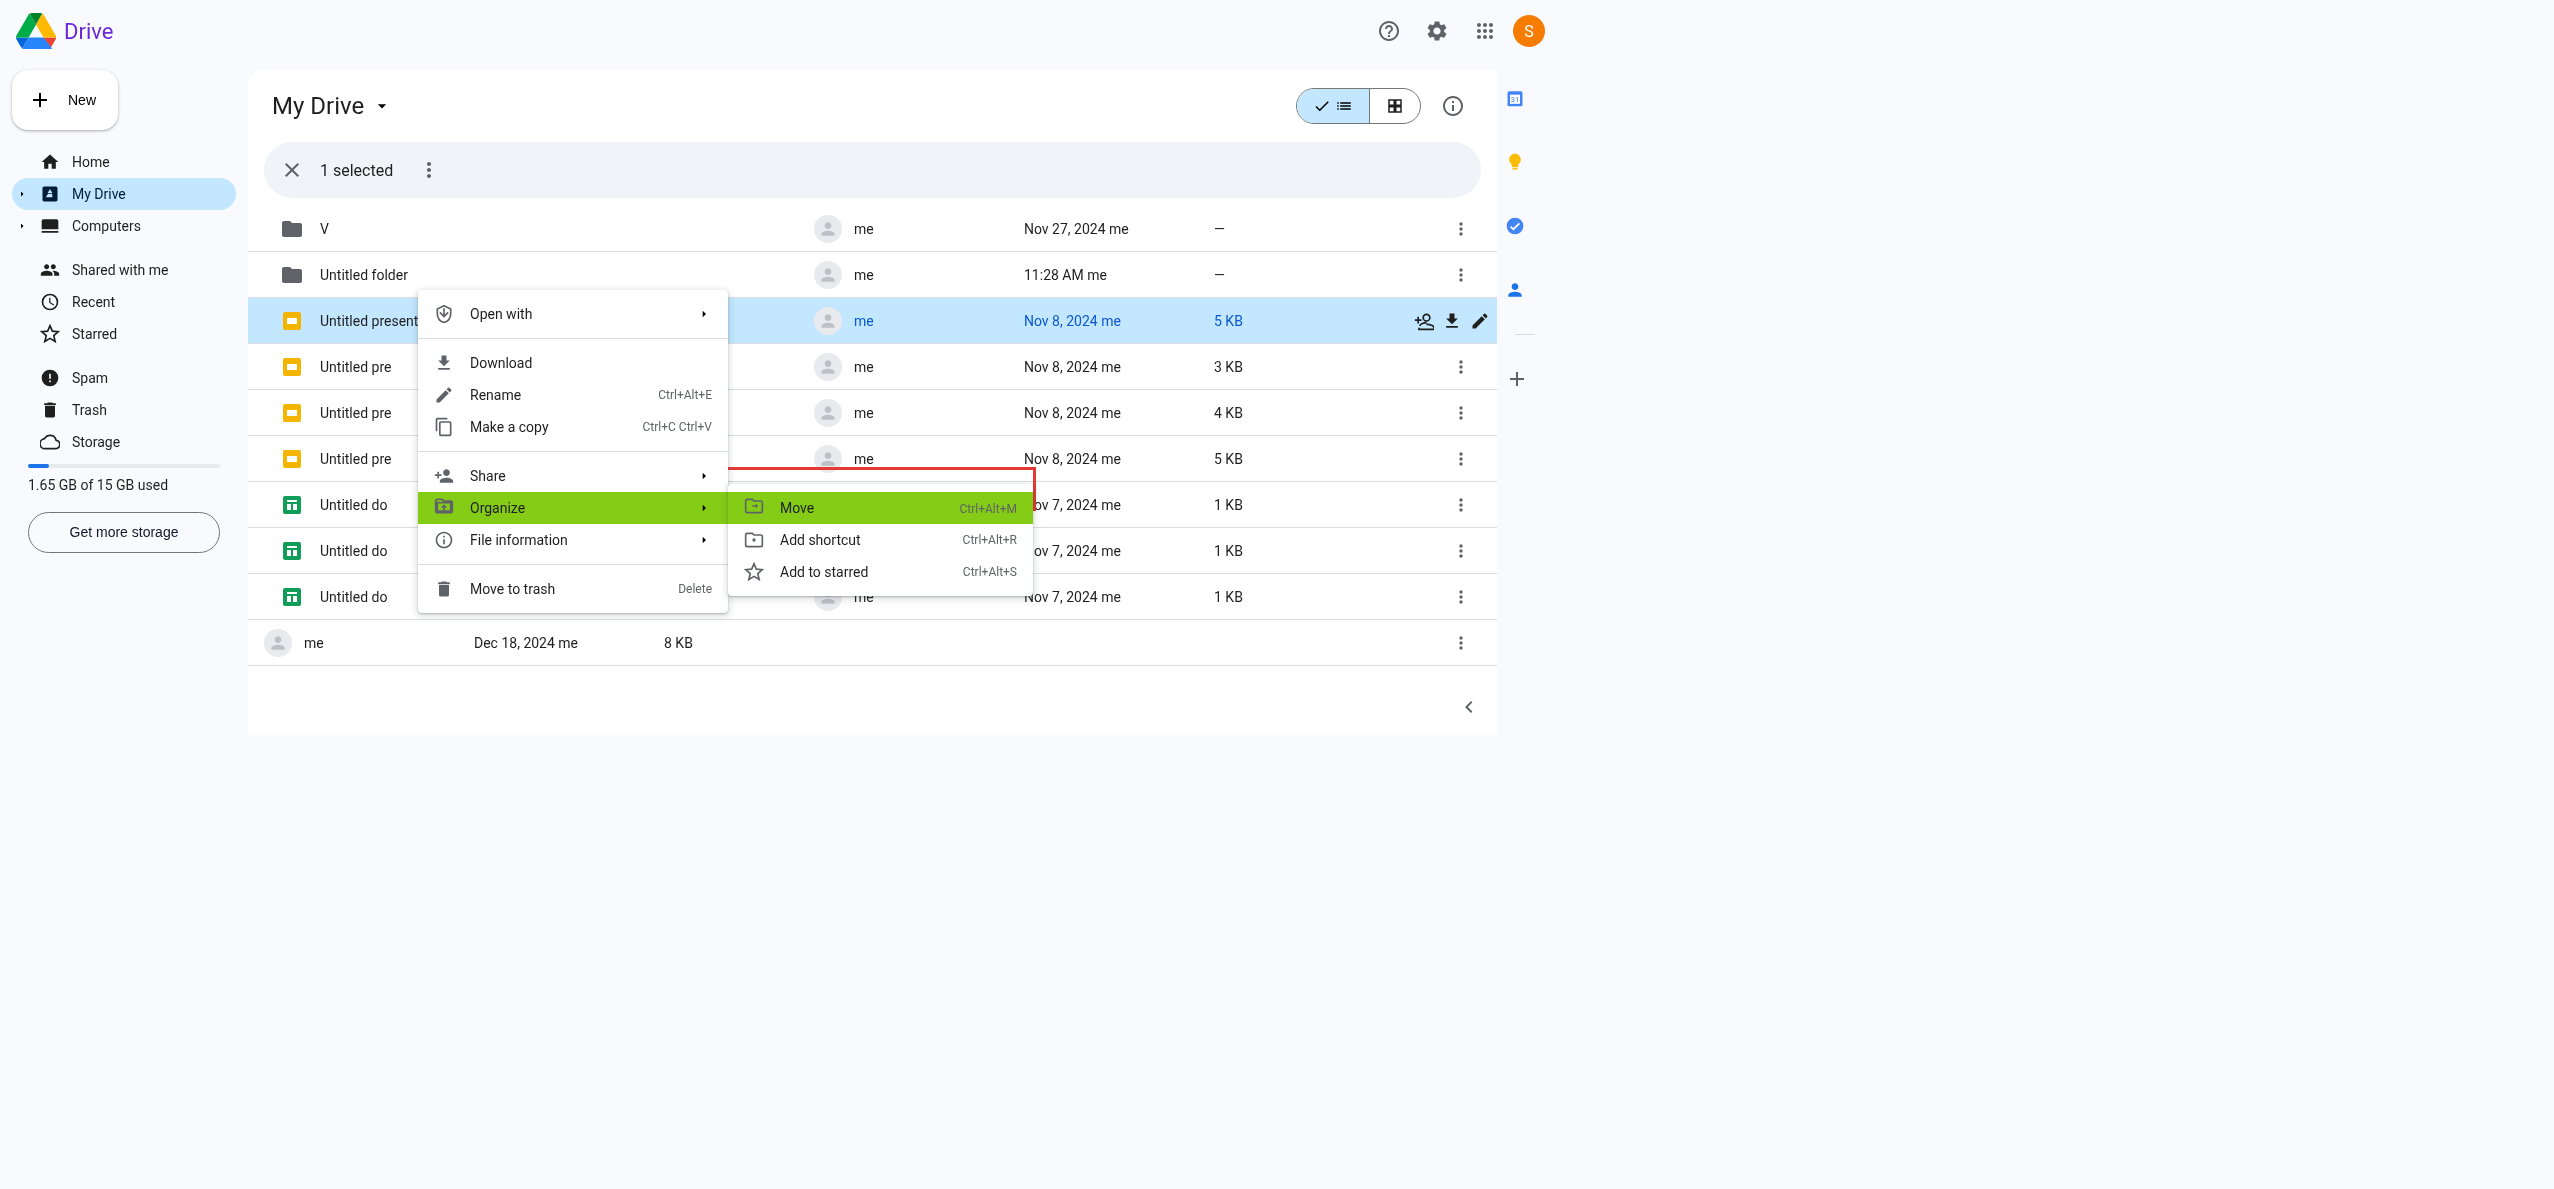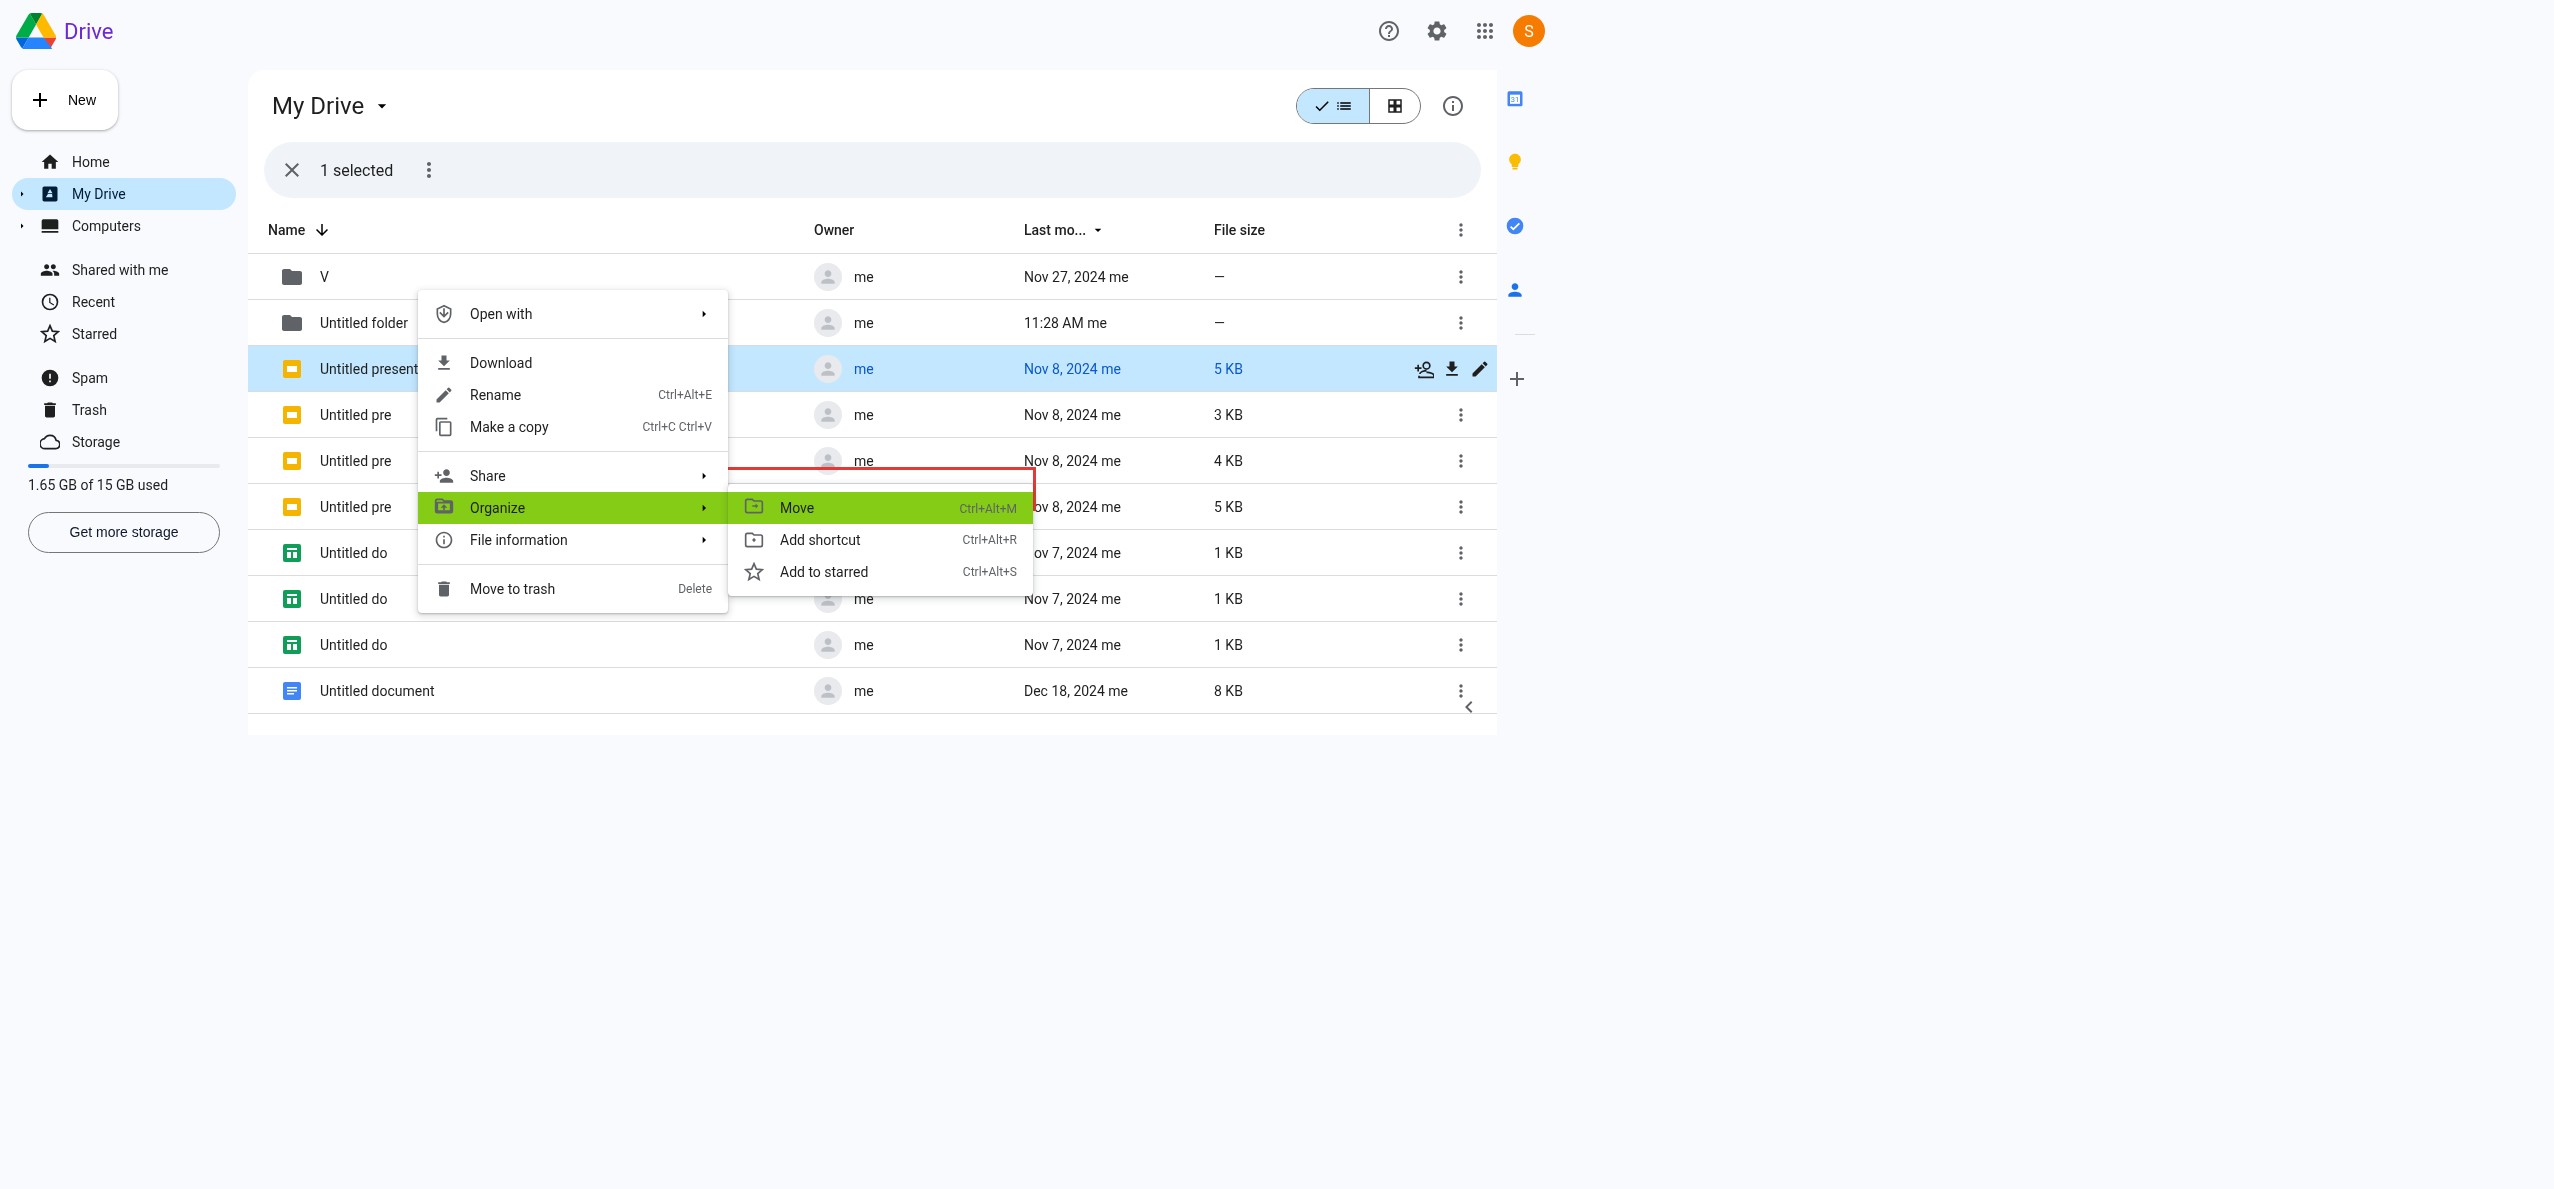--- a/index.html
+++ b/index.html
@@ -226,43 +226,20 @@
             <path d="M19 6.41 17.59 5 12 10.59 6.41 5 5 6.41 10.59 12 5 17.59 6.41 19 12 13.41 17.59 19 19 17.59 13.41 12z"></path>
           </svg>
         <span class="sel-text">1 selected</span>
         <button class="icon-btn">
             <svg width="24" height="24" viewBox="0 0 24 24" fill="#5f6368">
               <path d="M12 8c1.1 0 2-.9 2-2s-.9-2-2-2-2 .9-2 2 .9 2 2 2zm0 2c-1.1 0-2 .9-2 2s.9 2 2 2 2-.9 2-2-.9-2-2-2zm0 6c-1.1 0-2 .9-2 2s.9 2 2 2 2-.9 2-2-.9-2-2-2z"></path>
             </svg>
           </button>
       </div>
 
-      <div class="table-head">
-        <div class="col-name">
-            <span>Name</span>
-            <svg width="18" height="18" viewBox="0 0 24 24">
-              <path d="M20 12l-1.41-1.41L13 16.17V4h-2v12.17l-5.58-5.59L4 12l8 8 8-8z"></path>
-            </svg>
-          </div>
-        <div class="col-owner"><span>Owner</span></div>
-        <div class="col-mod">
-            <span>Last mo...</span>
-            <svg width="16" height="16" viewBox="0 0 24 24">
-              <path d="M7 10l5 5 5-5z"></path>
-            </svg>
-          </div>
-        <div class="col-size"><span>File size</span></div>
-        <div class="col-more">
-            <button class="icon-btn">
-              <svg width="20" height="20" viewBox="0 0 24 24" fill="#5f6368">
-                <path d="M12 8c1.1 0 2-.9 2-2s-.9-2-2-2-2 .9-2 2 .9 2 2 2zm0 2c-1.1 0-2 .9-2 2s.9 2 2 2 2-.9 2-2-.9-2-2-2zm0 6c-1.1 0-2 .9-2 2s.9 2 2 2 2-.9 2-2-.9-2-2-2z"></path>
-              </svg>
-            </button>
-          </div>
-      </div>
 
       <div class="file-list" id="file-list">
           <div class="file-row ">
       <div class="col-name">
               <svg width="24" height="24" viewBox="0 0 24 24" fill="#5f6368">
                 <path d="M10 4H4c-1.1 0-2 .9-2 2v12c0 1.1.9 2 2 2h16c1.1 0 2-.9 2-2V8c0-1.1-.9-2-2-2h-8l-2-2z"></path>
               </svg>
               <span>V</span>
             </div>
       <div class="col-owner owner-cell">
@@ -499,27 +476,20 @@
 
       <div class="col-more">
               <button class="icon-btn">
                 <svg width="20" height="20" viewBox="0 0 24 24" fill="#5f6368">
                   <path d="M12 8c1.1 0 2-.9 2-2s-.9-2-2-2-2 .9-2 2 .9 2 2 2zm0 2c-1.1 0-2 .9-2 2s.9 2 2 2 2-.9 2-2-.9-2-2-2zm0 6c-1.1 0-2 .9-2 2s.9 2 2 2 2-.9 2-2-.9-2-2-2z"></path>
                 </svg>
               </button>
             </div>
     </div>
           <div class="file-row ">
-      <div class="col-name">
-              <svg width="24" height="24" viewBox="0 0 24 24">
-                <rect x="3" y="3" width="18" height="18" rx="2" fill="#4285f4"></rect>
-                <path d="M7 8h10v1.5H7zm0 3h10v1.5H7zm0 3h7v1.5H7z" fill="#fff"></path>
-              </svg>
-              <span>Untitled document</span>
-            </div>
       <div class="col-owner owner-cell">
               <div class="owner-av">
                 <svg width="20" height="20" viewBox="0 0 24 24" fill="#bdc1c6">
                   <path d="M12 12c2.21 0 4-1.79 4-4s-1.79-4-4-4-4 1.79-4 4 1.79 4 4 4zm0 2c-2.67 0-8 1.34-8 4v2h16v-2c0-2.66-5.33-4-8-4z"></path>
                 </svg>
               </div>
               <span>me</span>
             </div>
       <div class="col-mod">Dec 18, 2024 me</div>
       <div class="col-size">8 KB</div>

